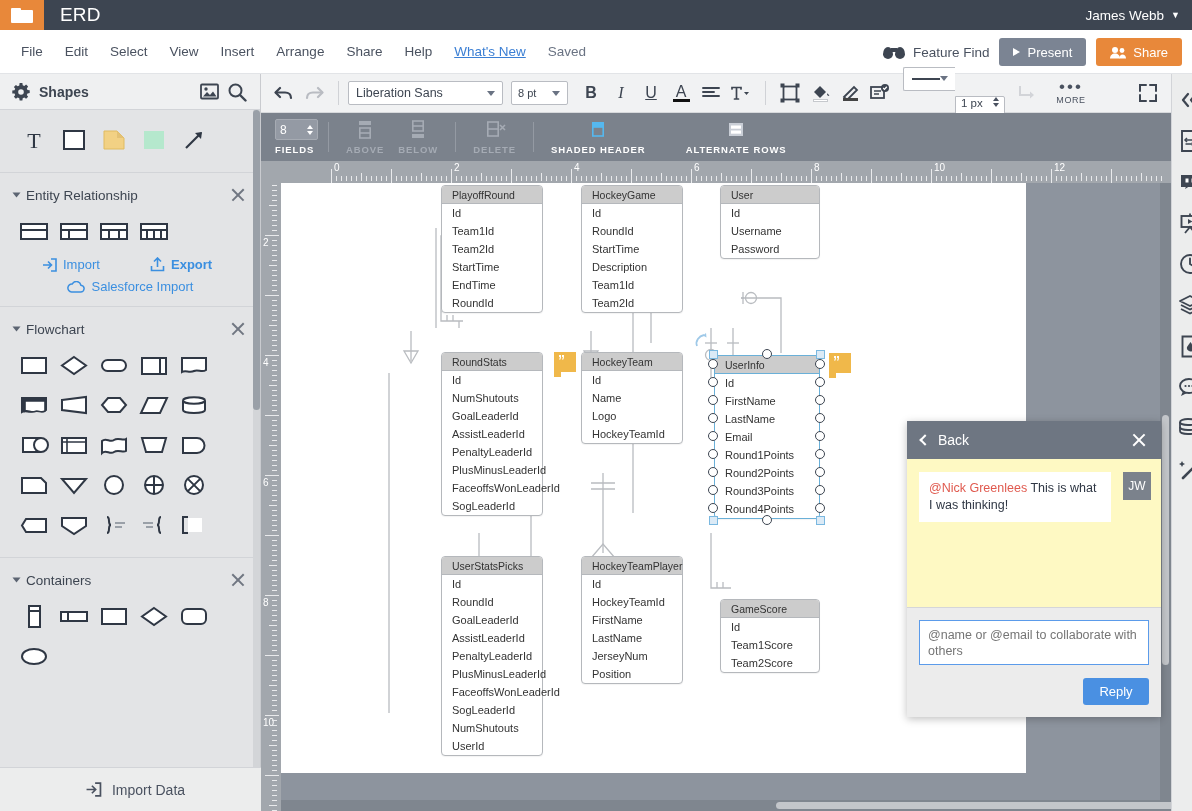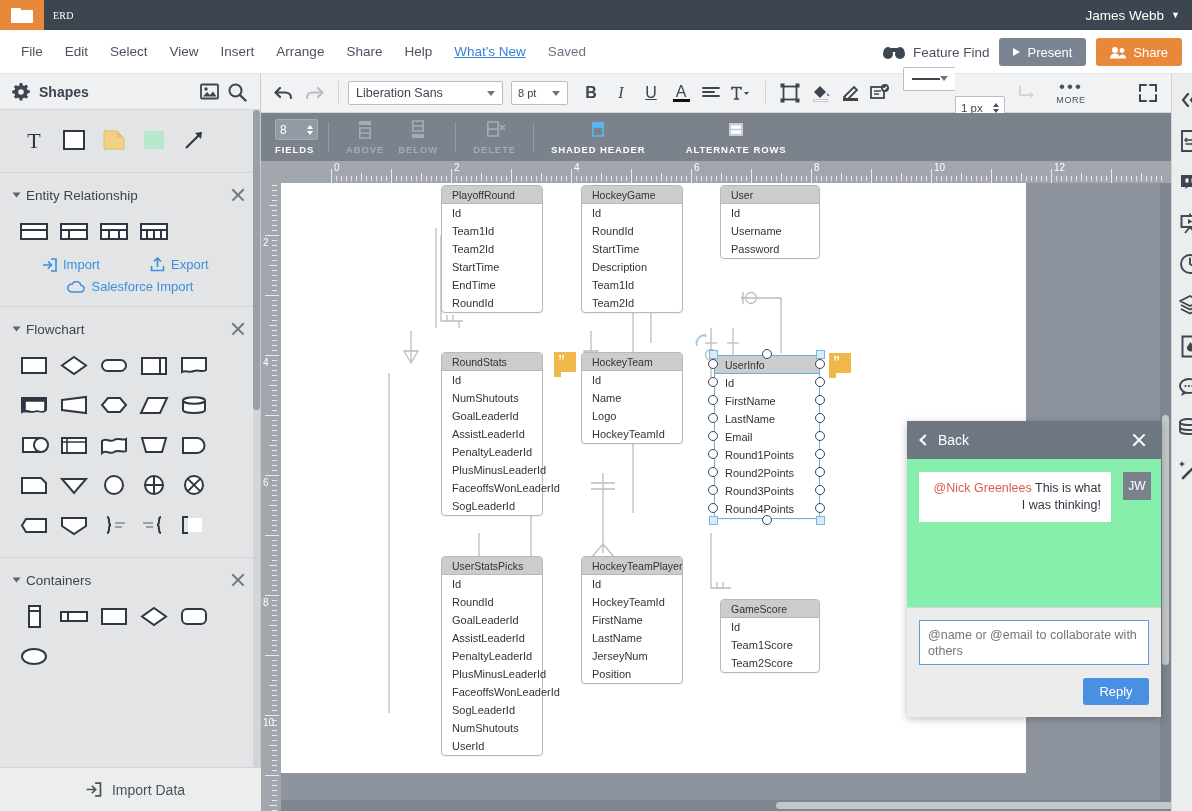--- a/index.html
+++ b/index.html
@@ -10,21 +10,21 @@
     color:#3c4858;
     background:#fff;
     -webkit-font-smoothing:antialiased;
   }
   
   .titlebar{height:30px;background:#3d4551;display:flex;align-items:center;position:relative;}
   .tb-folder{width:44px;height:30px;background:#e8883a;display:flex;align-items:center;justify-content:center;}
   .folder-glyph{width:22px;height:15px;position:relative;}
   .folder-glyph:before{content:"";position:absolute;left:0;top:2px;width:22px;height:13px;background:#fff;border-radius:1px;}
   .folder-glyph:after{content:"";position:absolute;left:0;top:0;width:10px;height:4px;background:#fff;border-radius:1px 1px 0 0;}
-  .tb-title{color:#fff;font-size:10px;margin-left:9px;letter-spacing:.2px;font-family:Liberation Serif, serif;}
+  .tb-title{color:#fff;font-size:19px;margin-left:16px;letter-spacing:.2px;}
   .tb-user{position:absolute;right:12px;top:0;height:30px;display:flex;align-items:center;color:#fff;font-size:13.5px;}
   .tb-user .caret{margin-left:7px;font-size:9px;}
   
   .menubar{height:44px;background:#fff;display:flex;align-items:center;position:relative;border-bottom:1px solid #e2e4e7;}
   .menu-item{font-size:13.5px;color:#4a5260;padding:0 11px;cursor:default;}
   .menu-item.first{margin-left:10px;}
   .menu-whatsnew{color:#3b7fd4;text-decoration:underline;font-size:13.5px;padding:0 11px;}
   .menu-saved{color:#6a7383;font-size:13.5px;padding:0 11px;}
   .menubar-right{position:absolute;right:10px;top:0;height:44px;display:flex;align-items:center;gap:10px;}
   .feature-find{display:flex;align-items:center;gap:8px;font-size:13.5px;color:#4a5260;}
@@ -49,36 +49,36 @@
   .sec-caret{width:0;height:0;border-left:5px solid #5c6472;border-top:4px solid transparent;border-bottom:4px solid transparent;transform:rotate(90deg);margin-right:7px;}
   .sec-title{font-size:13.5px;color:#3d4551;flex:1;}
   .sec-x{width:16px;height:16px;position:relative;opacity:.75;}
   .sec-x:before,.sec-x:after{content:"";position:absolute;left:0;top:7px;width:16px;height:1.8px;background:#4a5260;}
   .sec-x:before{transform:rotate(45deg);} .sec-x:after{transform:rotate(-45deg);}
   .shape-row{display:flex;padding:0 14px;gap:0;flex-wrap:wrap;}
   .shape-cell{width:40px;height:40px;display:flex;align-items:center;justify-content:center;}
   .imp-row{display:flex;padding:6px 14px 0 14px;font-size:13px;color:#3b8fe0;}
   .imp-item{display:flex;align-items:center;gap:6px;}
   .imp-item.a{width:118px;padding-left:28px;}
-  .imp-item.b{padding-left:18px;}
+  .imp-item.b{padding-left:18px;font-weight:bold;}
   .sf-row{display:flex;justify-content:center;font-size:13px;color:#3b8fe0;padding-top:7px;gap:7px;align-items:center;}
   .import-data{position:absolute;left:0;bottom:0;width:270px;height:44px;background:#eceded;border-top:1px solid #d2d4d8;display:flex;align-items:center;justify-content:center;gap:10px;font-size:14px;color:#4a5260;}
   .lscroll{position:absolute;right:0;top:36px;bottom:44px;width:7px;background:#d3d5d8;}
   .lscroll i{position:absolute;top:0;left:0;width:7px;height:300px;background:#9aa0a8;border-radius:4px;}
   
   .center{flex:1;position:relative;background:#8d949e;display:flex;flex-direction:column;}
   .toolbar{height:39px;background:#f1f2f3;border-bottom:1px solid #d7d9dc;display:flex;align-items:center;padding:0 8px;gap:0;}
   .tb-sep{width:1px;height:24px;background:#d0d2d6;margin:0 9px;}
   .tb-btn{width:30px;height:30px;display:flex;align-items:center;justify-content:center;}
   .font-select{width:155px;height:24px;border:1px solid #b9bcc2;background:#fff;border-radius:2px;display:flex;align-items:center;padding:0 7px;font-size:12.5px;color:#3d4551;position:relative;}
   .sel-caret{position:absolute;right:7px;width:0;height:0;border-left:4.5px solid transparent;border-right:4.5px solid transparent;border-top:5.5px solid #6a7383;}
   .size-select{width:57px;height:24px;border:1px solid #b9bcc2;background:#fff;border-radius:2px;display:flex;align-items:center;padding:0 6px;font-size:11px;color:#3d4551;position:relative;margin-left:8px;}
   .fmt{font-size:16px;color:#3d4551;font-weight:bold;}
   .line-select{width:52px;height:24px;border:1px solid #b9bcc2;border-right:0;background:#fff;border-radius:2px 0 0 2px;display:flex;align-items:center;justify-content:center;position:relative;}
-  .px-box{width:50px;height:24px;border:1px solid #b9bcc2;background:#fff;border-radius:0 2px 2px 0;display:flex;align-items:center;padding:0 5px;font-size:11.5px;color:#3d4551;justify-content:space-between;margin-top:29px;}
+  .px-box{width:50px;height:24px;border:1px solid #b9bcc2;background:#fff;border-radius:0 2px 2px 0;display:flex;padding:0 5px;font-size:11.5px;color:#3d4551;justify-content:space-between;margin-top:29px;}
   .more-btn{display:flex;flex-direction:column;align-items:center;justify-content:center;width:56px;}
   .more-dots{letter-spacing:2px;font-size:17px;line-height:11px;color:#4a5260;}
   .more-lbl{font-size:9px;letter-spacing:.6px;color:#4a5260;margin-top:3px;}
   
   .ctxbar{height:48px;background:#7b828c;display:flex;align-items:center;padding:0 8px;color:#fff;position:relative;}
   .ctx-sep{width:1px;height:30px;background:#949aa3;margin:0 10px;}
   .fields-grp{display:flex;flex-direction:column;align-items:flex-start;margin-left:6px;}
   .spin{width:43px;height:21px;background:#949aa4;border:1px solid #a6abb3;border-radius:2px;display:flex;align-items:center;justify-content:space-between;padding:0 4px;font-size:12px;color:#fff;}
   .ctx-lbl{font-size:9.5px;letter-spacing:.9px;font-weight:bold;margin-top:4px;}
   .ctx-item{display:flex;flex-direction:column;align-items:center;justify-content:center;padding:0 7px;}
@@ -114,21 +114,21 @@
   .chev-l{width:8px;height:8px;border-left:2px solid #fff;border-bottom:2px solid #fff;transform:rotate(45deg);}
   .cp-x{width:16px;height:16px;position:relative;}
   .cp-x:before,.cp-x:after{content:"";position:absolute;left:0;top:7px;width:16px;height:2.2px;background:#fff;}
   .cp-x:before{transform:rotate(45deg);} .cp-x:after{transform:rotate(-45deg);}
   .cp-sub{height:40px;background:#ececec;border-bottom:1px solid #d5d6d8;display:flex;align-items:center;padding:0 14px;}
   .pin{width:13px;height:17px;position:relative;}
   .pin:before{content:"";position:absolute;left:0;top:0;width:13px;height:13px;border-radius:50%;background:#3d4551;}
   .pin:after{content:"";position:absolute;left:4.5px;top:9px;width:4px;height:8px;background:#3d4551;clip-path:polygon(0 0,100% 0,50% 100%);}
   .pin i{position:absolute;left:4.5px;top:4px;width:4px;height:4px;background:#ececec;border-radius:50%;z-index:2;}
   .cp-resolve{margin-left:auto;color:#5b9bea;font-size:13.5px;}
-  .cp-body{height:148px;background:#86efac;padding:13px 10px 0 12px;position:relative;text-align:right;}
+  .cp-body{height:148px;background:#fef9c3;padding:13px 10px 0 12px;position:relative;}
   .bubble{background:#fff;padding:8px 10px;font-size:12.5px;line-height:1.35;width:192px;color:#2f3744;}
   .mention{color:#e05a4f;}
   .avatar{position:absolute;right:10px;top:13px;width:28px;height:28px;background:#7b828c;color:#fff;font-size:12px;display:flex;align-items:center;justify-content:center;}
   .cp-foot{border-top:1px solid #d5d6d8;padding:12px;background:#ececec;}
   .cp-input{width:100%;height:45px;border:1px solid #5b9bea;background:#fff;font-size:12.5px;color:#9b9fa6;padding:6px 8px;font-family:inherit;line-height:1.3;resize:none;}
   .cp-reply{margin-top:10px;margin-left:auto;display:block;background:#4a90e2;color:#fff;border:0;border-radius:3px;height:27px;width:66px;font-size:13px;font-family:inherit;}
   
   .rail{width:52px;background:#eceded;border-left:1px solid #d2d4d8;display:flex;flex-direction:column;align-items:center;padding-top:8px;gap:5px;}
   .rail-btn{width:36px;height:36px;display:flex;align-items:center;justify-content:center;}
 </style>

